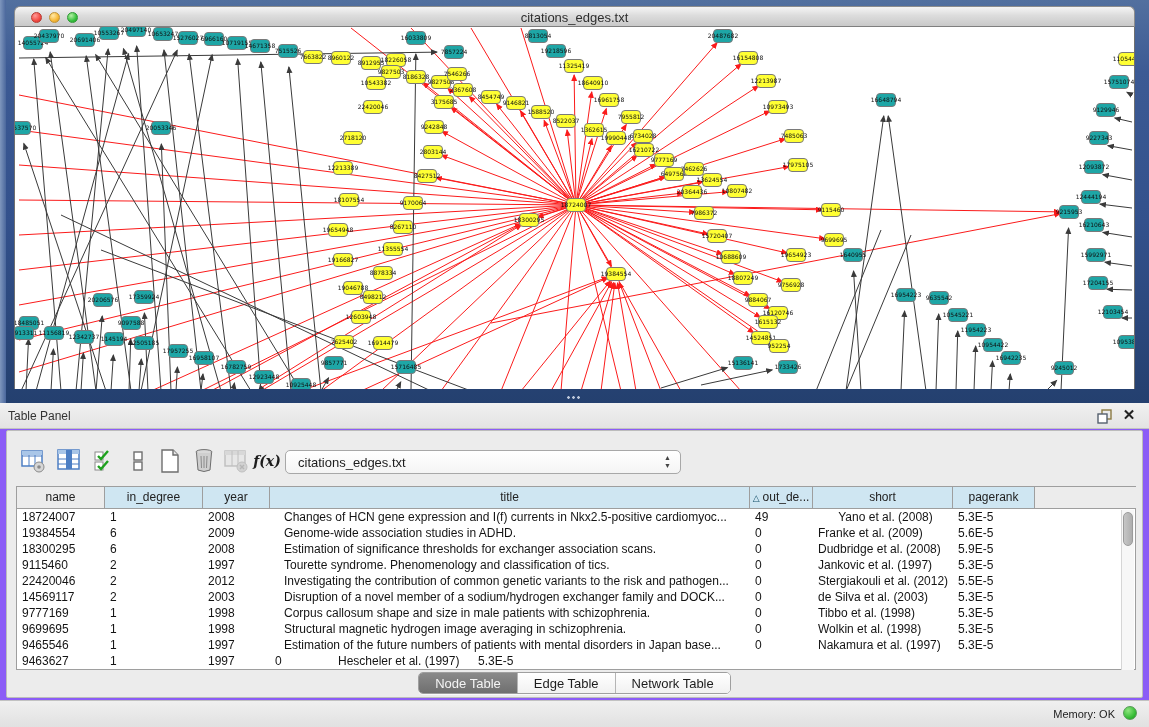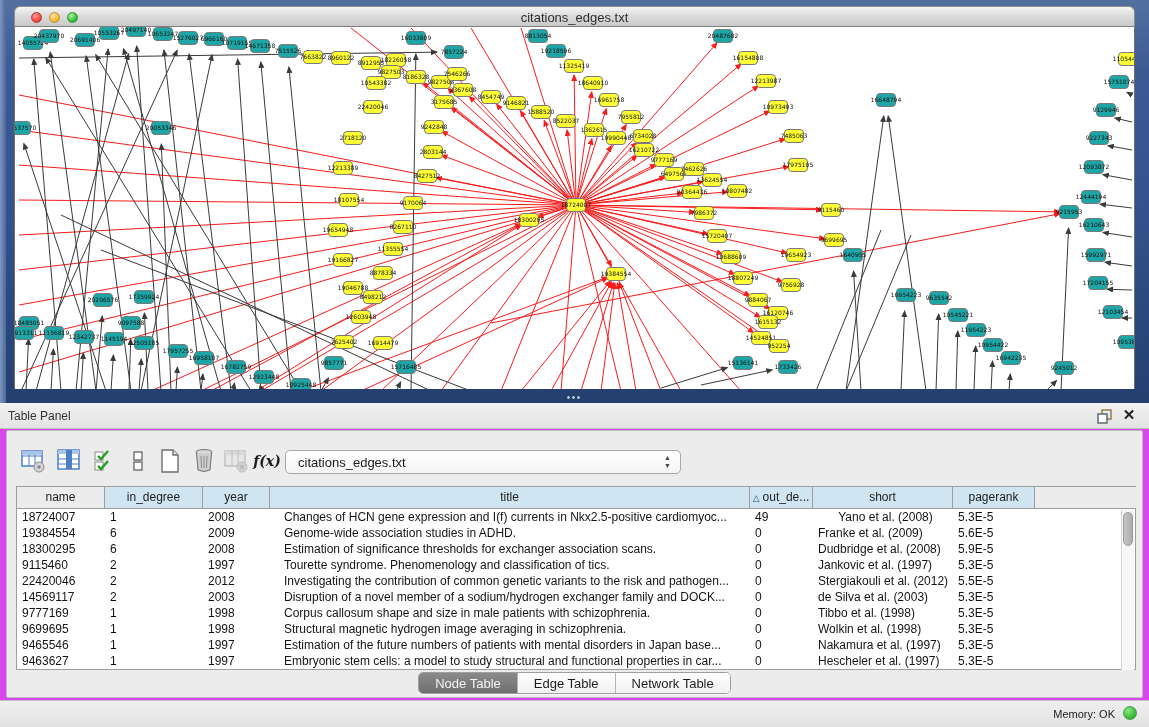--- a/index.html
+++ b/index.html
@@ -21,21 +21,21 @@
   #light-red   { left:16px; background:radial-gradient(circle at 35% 30%, #ff9a96, #f34a42 60%, #c6352e); border:1px solid #b53b33;}
   #light-yellow{ left:34px; background:radial-gradient(circle at 35% 30%, #ffe9a8, #f7b836 60%, #c98f22); border:1px solid #c09336;}
   #light-green { left:52px; background:radial-gradient(circle at 35% 30%, #b5f0a5, #37c13e 60%, #269a2d); border:1px solid #2f9a35;}
   #net-canvas { position:absolute; left:0; top:21px; width:1121px; height:362px;
     background:#ffffff; overflow:hidden; border-left:1px solid #6f6f6f; border-right:1px solid #6f6f6f;}
   #net-svg { position:absolute; left:0; top:0; }
   #divider-grip { position:absolute; left:566px; top:395px; width:14px; height:6px;
     background:radial-gradient(circle,#cdd6e6 1px,transparent 1.6px); background-size:5px 5px; opacity:.9;}
 
   
-  #table-panel { position:absolute; left:0; top:403px; width:1149px; height:297px; background:#d946ef; }
+  #table-panel { position:absolute; left:0; top:403px; width:1149px; height:297px; background:#8b5cf6; }
   #tp-header { position:absolute; left:0; top:0; width:1149px; height:26px;
     background:linear-gradient(180deg,#f1f1f1,#e3e3e3); border-bottom:1px solid #c2c2c2; }
   #tp-title { position:absolute; left:8px; top:6px; font-size:12px; color:#333; }
   #tp-float { position:absolute; right:36px; top:5px; width:16px; height:16px; cursor:default;}
   #tp-close { position:absolute; right:12px; top:4px; width:16px; height:16px; font-size:15px;
     font-weight:bold; color:#222; text-align:center; line-height:16px; }
   #tp-body { position:absolute; left:6px; top:27px; width:1137px; height:268px;
     background:#ececec; border:1px solid #bcbcbc; border-radius:2px; }
 
   
@@ -923,21 +923,20 @@
               <div class="bcell" style="width: 67px;">1997</div>
               <div class="bcell title-col" style="width: 480px;">Estimation of the future numbers of patients with mental disorders in Japan base...</div>
               <div class="bcell" style="width: 63px;">0</div>
               <div class="bcell" style="width: 140px;">Nakamura et al. (1997)</div>
               <div class="bcell" style="width: 82px;">5.3E-5</div>
             </div>
             <div class="grid-row">
               <div class="bcell" style="width: 88px;">9463627</div>
               <div class="bcell" style="width: 98px;">1</div>
               <div class="bcell" style="width: 67px;">1997</div>
-              <div class="bcell title-col" style="width: 480px;">Embryonic stem cells: a model to study structural and functional properties in car...</div>
               <div class="bcell" style="width: 63px;">0</div>
               <div class="bcell" style="width: 140px;">Hescheler et al. (1997)</div>
               <div class="bcell" style="width: 82px;">5.3E-5</div>
             </div>
           </div>
         <div id="vscroll">
             <div class="thumb"></div>
           </div>
       </div>
 

